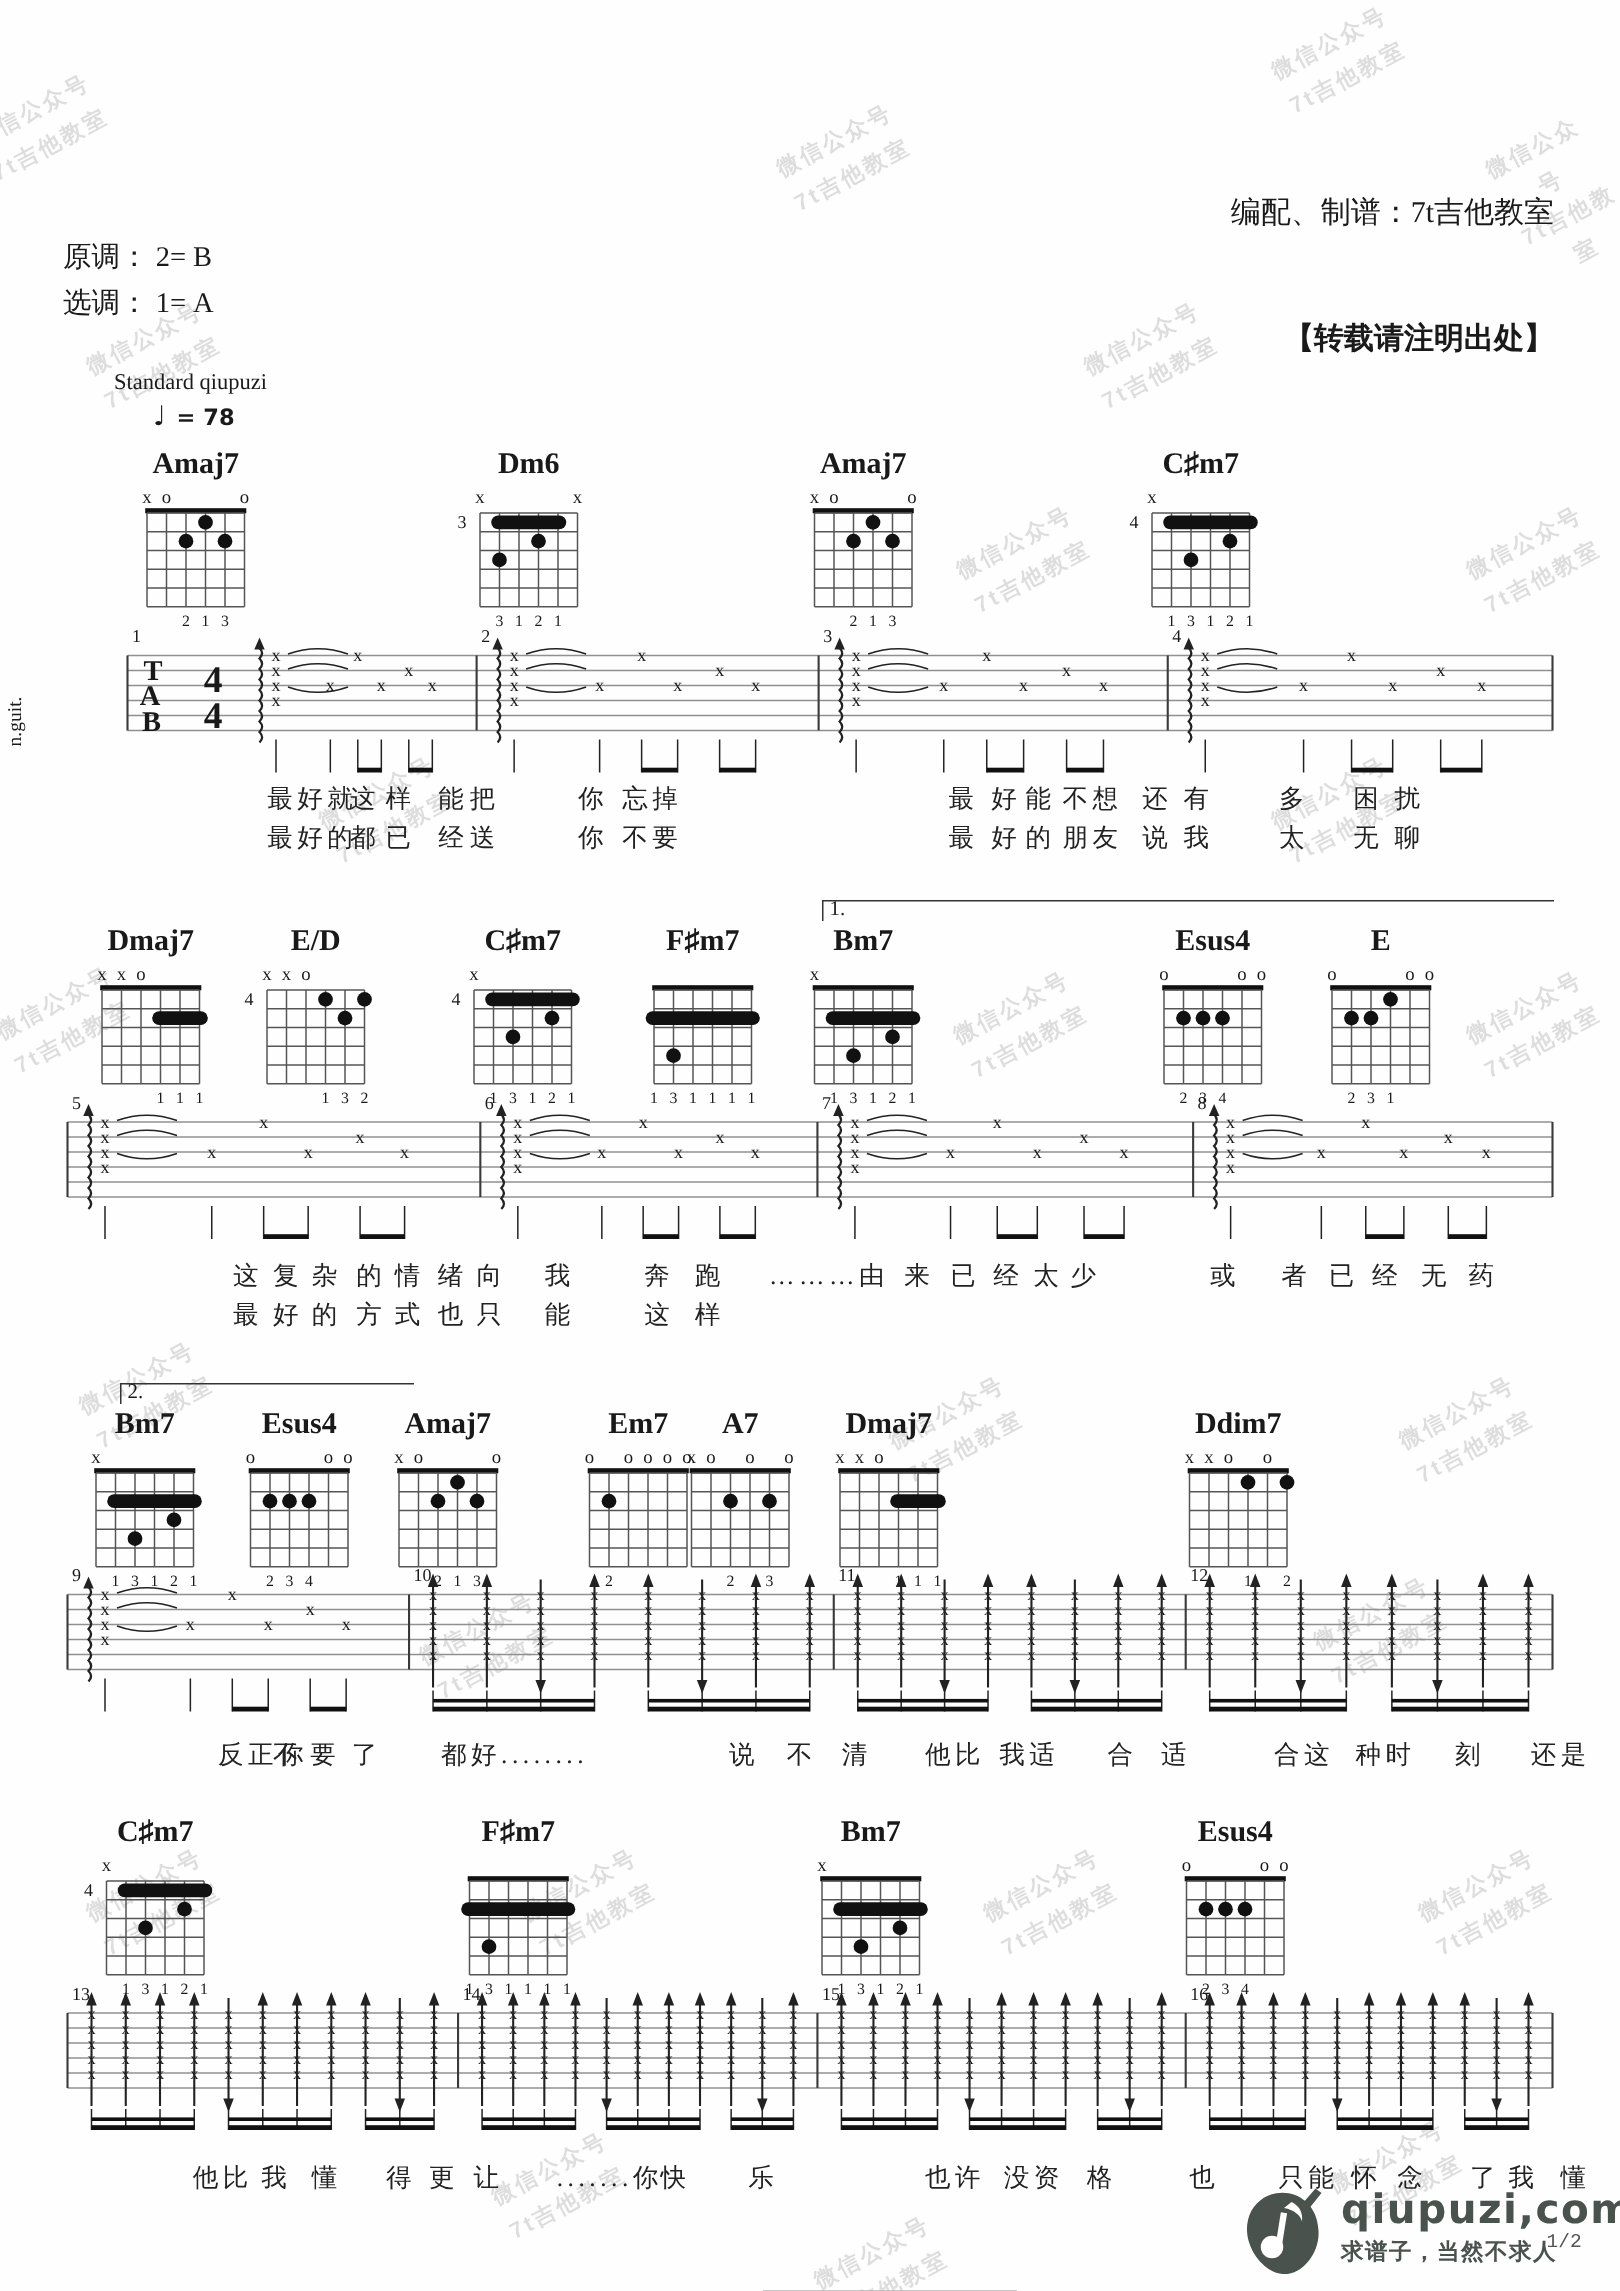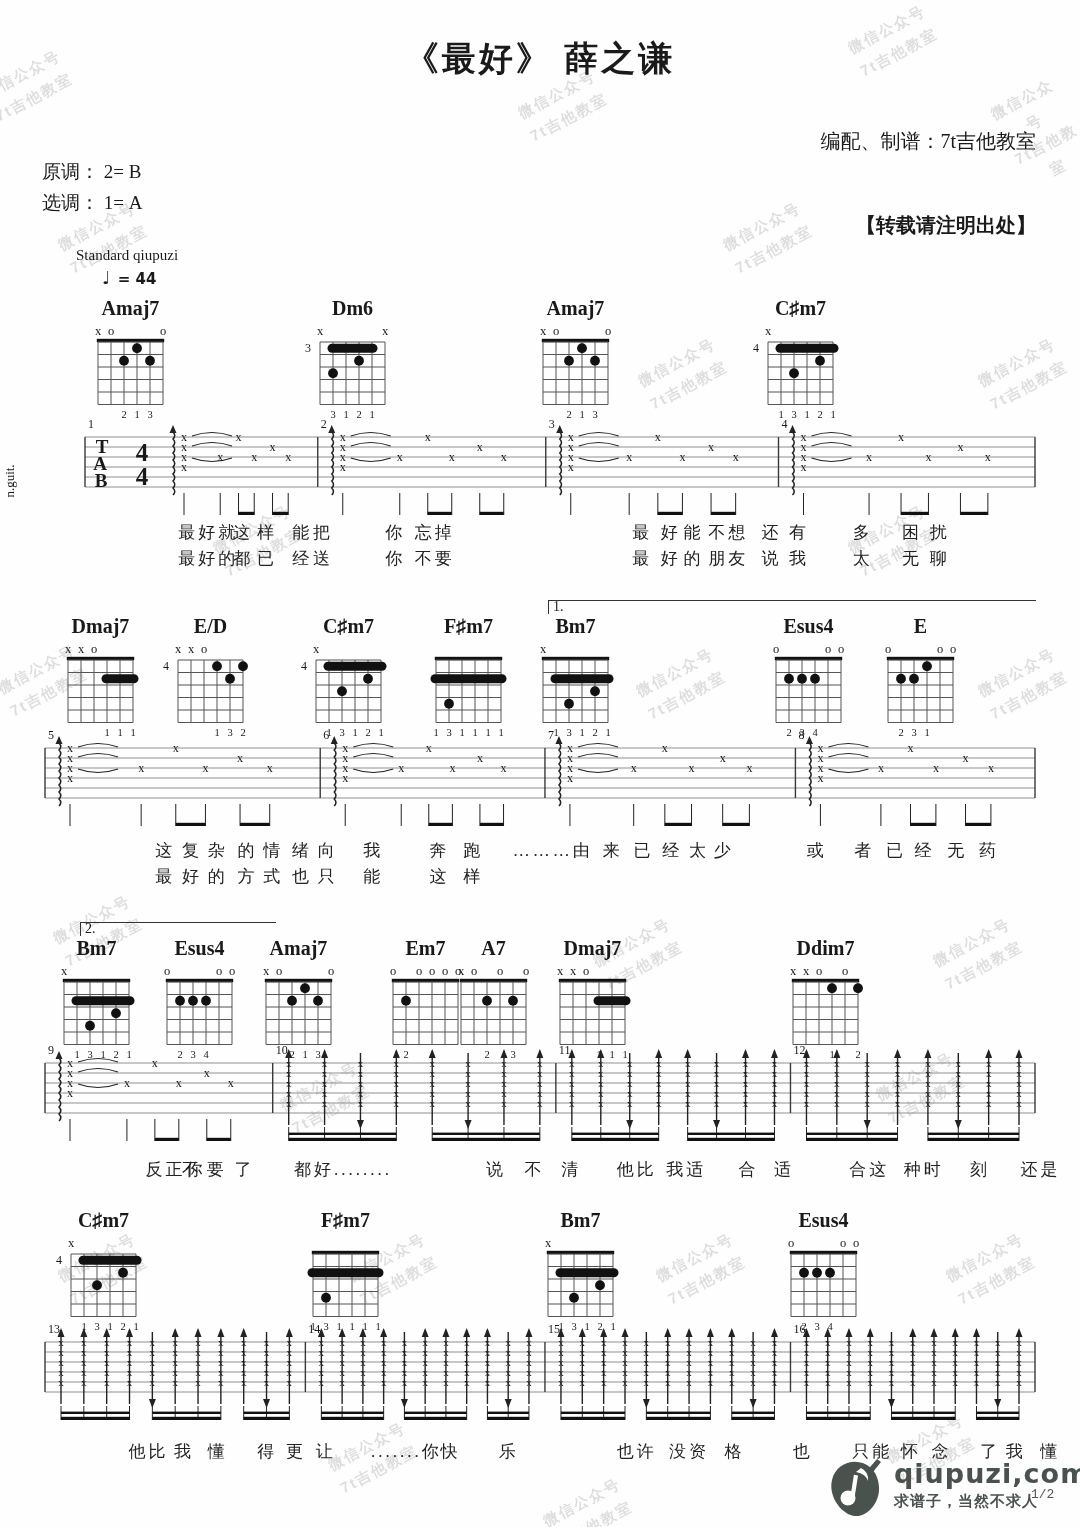--- a/index.html
+++ b/index.html
@@ -127,29 +127,28 @@
       <div class="wm" style="left: 888px; top: 1424px;">
         <div>微信公众号</div>
         <div>7t吉他教室</div>
       </div>
       <div class="wm" style="left: 545px; top: 1488px;">
         <div>微信公众号</div>
         <div>7t吉他教室</div>
       </div>
     </div>
 
-  <div class="title">《最好》 薛之谦</div>
   <div class="credit">编配、制谱：7t吉他教室</div>
   <div class="keys">
     <div>原调： 2= B</div>
     <div>选调： 1= A</div>
   </div>
   <div class="notice">【转载请注明出处】</div>
   <div class="tuning">Standard qiupuzi</div>
-  <div class="tempo"><span class="note">♩</span><span> = 44</span></div>
+  <div class="tempo"><span class="note">♩</span><span> = 78</span></div>
 
   <div class="footer">
     <svg id="brand-icon" width="58" height="62" viewBox="0 0 58 62">
       <path class="fillc" fill="#4a524e" d="M45 10 C 32 -2 10 4 6 22 C 2 39 16 57 29 58 C 42 59 54 44 53 29 C 52.5 21 50 15 45 10 Z"></path>
       <path class="fillc" fill="#4a524e" d="M38 16 L 51 1 L 55 4 L 43 19 Z"></path>
       <circle cx="22" cy="40" r="7.5" fill="#ffffff"></circle>
       <rect x="26" y="17" width="4.2" height="24" fill="#ffffff" transform="rotate(9 28 29)"></rect>
       <path d="M30 14 q 10 2 12 9 q 1 -9 -7 -13 Z" fill="#ffffff"></path>
     </svg>
     <div>

